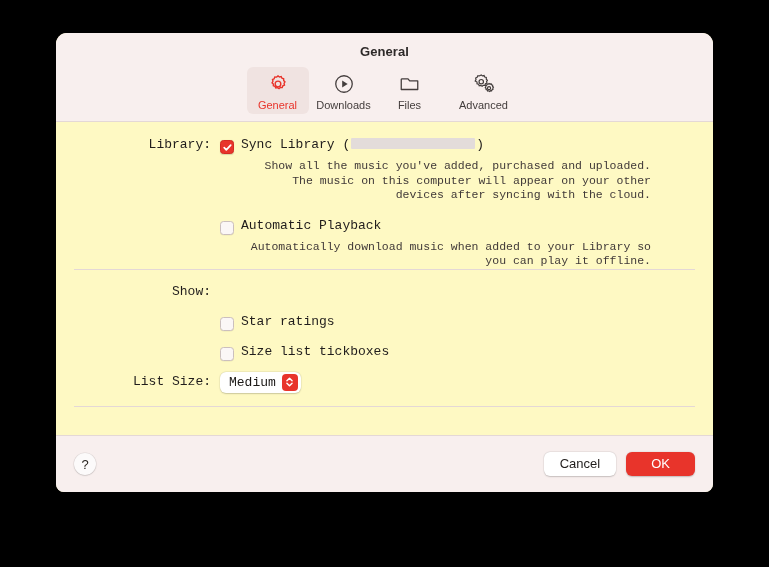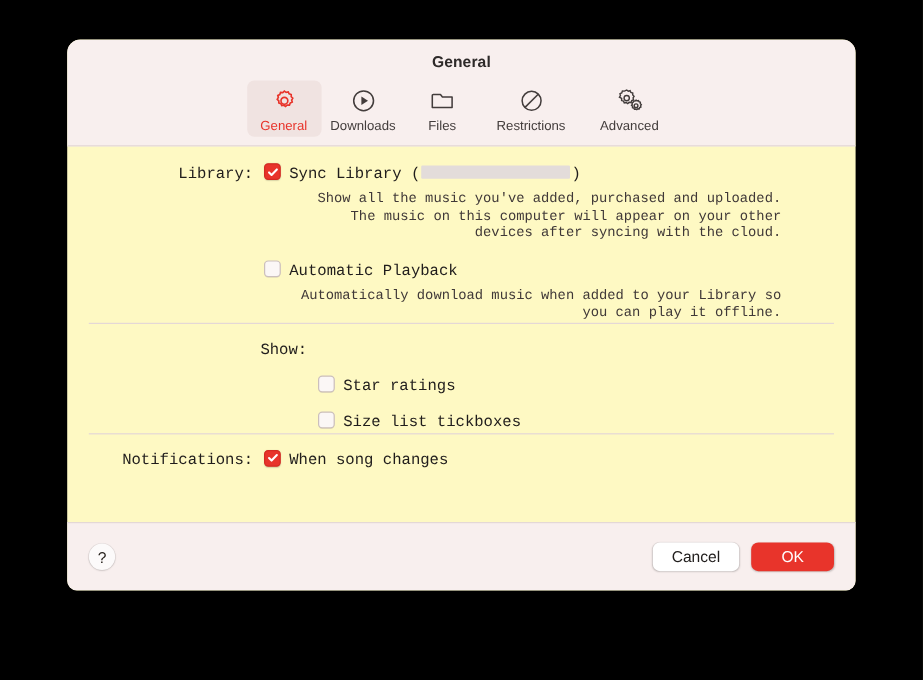--- a/index.html
+++ b/index.html
@@ -110,21 +110,21 @@
     line-height: 18px;
   }
   .row-body {
     flex: 1 1 auto;
     min-width: 0;
   }
 
   
   .cb-line {
     display: flex;
-    align-items: flex-start;
+    align-items: flex-end;
     gap: 7px;
     line-height: 18px;
   }
   .checkbox {
     width: 14px;
     height: 14px;
     border-radius: 3.5px;
     flex: 0 0 auto;
     box-sizing: border-box;
     display: flex;
@@ -270,29 +270,20 @@
 
       <div class="tab">
         <span class="tab-icon">
           <svg width="23" height="22" viewBox="0 0 24 24" fill="none" stroke="#433D3C" stroke-width="1.4" stroke-linejoin="round">
             <path d="M3 7.5V18h18V8.6H12.2L10.4 6.3H3.9a.9.9 0 0 0-.9.9z"></path>
           </svg>
         </span>
         <span class="tab-label">Files</span>
       </div>
 
-      <div class="tab tab-wide">
-        <span class="tab-icon">
-          <svg width="22" height="22" viewBox="0 0 24 24" fill="none" stroke="#433D3C" stroke-width="1.4">
-            <circle cx="12" cy="12" r="8.6"></circle>
-            <line x1="6" y1="18" x2="18" y2="6"></line>
-          </svg>
-        </span>
-        <span class="tab-label">Restrictions</span>
-      </div>
 
       <div class="tab tab-wide">
         <span class="tab-icon">
           <svg width="24" height="22" viewBox="0 0 26 24" fill="none" stroke="#433D3C" stroke-width="1.3">
             <circle cx="10" cy="9.5" r="2.4"></circle>
             <path d="M10 2.2l1.4 1 1.7-.4.7 1.6 1.7.5v1.8l1.2 1.2-.9 1.5.4 1.7-1.6.7-.6 1.7-1.8-.1-1.3 1.1-1.4-1-1.7.4-.7-1.6-1.7-.5V9.9L3.4 8.7l.9-1.5-.4-1.7 1.6-.7.6-1.7 1.8.1z"></path>
             <circle cx="18.5" cy="16.5" r="1.7"></circle>
             <path d="M18.5 11.4l1 .7 1.2-.3.5 1.1 1.2.4v1.3l.9.8-.7 1.1.3 1.2-1.1.5-.5 1.2-1.2-.1-.9.8-1-.7-1.2.3-.5-1.1-1.2-.4v-1.3l-.9-.8.7-1.1-.3-1.2 1.1-.5.5-1.2 1.2.1z"></path>
           </svg>
         </span>
@@ -330,21 +321,21 @@
           </div>
           <div class="help-text">Automatically download music when added to your Library so you can play it offline.</div>
         </div>
       </div>
 
 
     </div>
 
     <div class="divider"></div>
 
-    <div class="section" style="padding-top:13px;margin-left:45px;">
+    <div class="section" style="padding-top:13px;">
 
       <div class="row">
         <div class="row-label">Show:</div>
       </div>
 
       <div class="row" style="margin-top:12px;">
         <div class="row-label"></div>
         <div class="row-body">
           <div class="cb-line">
             <span class="checkbox off"></span>
@@ -356,40 +347,39 @@
       <div class="row" style="margin-top:12px;">
         <div class="row-label"></div>
         <div class="row-body">
           <div class="cb-line">
             <span class="checkbox off"></span>
             <span class="cb-text">Size list tickboxes</span>
           </div>
         </div>
       </div>
 
-
-    </div>
-
-    <div class="divider"></div>
-
-    <div class="section" style="padding-top:13px;">
-      <div class="row">
-        <div class="row-label">Notifications:</div>
-        <div class="row-body">
-          <div class="cb-line">
-            <span class="checkbox on">
-              <svg width="11" height="11" viewBox="0 0 12 12" fill="none" stroke="#FFFFFF" stroke-width="1.9" stroke-linecap="round" stroke-linejoin="round">
-                <path d="M2.4 6.2l2.3 2.3 4.8-5"></path>
+      <div class="row" style="margin-top:11px; padding-bottom:13px; align-items:center;">
+        <div class="row-label">List Size:</div>
+        <div class="row-body">
+          <span class="popup">
+            <span class="popup-value">Medium</span>
+            <span class="popup-arrows">
+              <svg width="9" height="12" viewBox="0 0 10 14" fill="none" stroke="#FFFFFF" stroke-width="1.7" stroke-linecap="round" stroke-linejoin="round">
+                <path d="M2 5.6L5 2.6l3 3"></path>
+                <path d="M2 8.4l3 3 3-3"></path>
               </svg>
             </span>
-            <span class="cb-text">When song changes</span>
-          </div>
-        </div>
-      </div>
+          </span>
+        </div>
+      </div>
+
     </div>
+
+    <div class="divider"></div>
+
 
   </div>
 
   <div class="footer">
     <span class="help-button">?</span>
     <span class="footer-spacer"></span>
     <span class="btn btn-cancel">Cancel</span>
     <span class="btn btn-ok">OK</span>
   </div>
 

